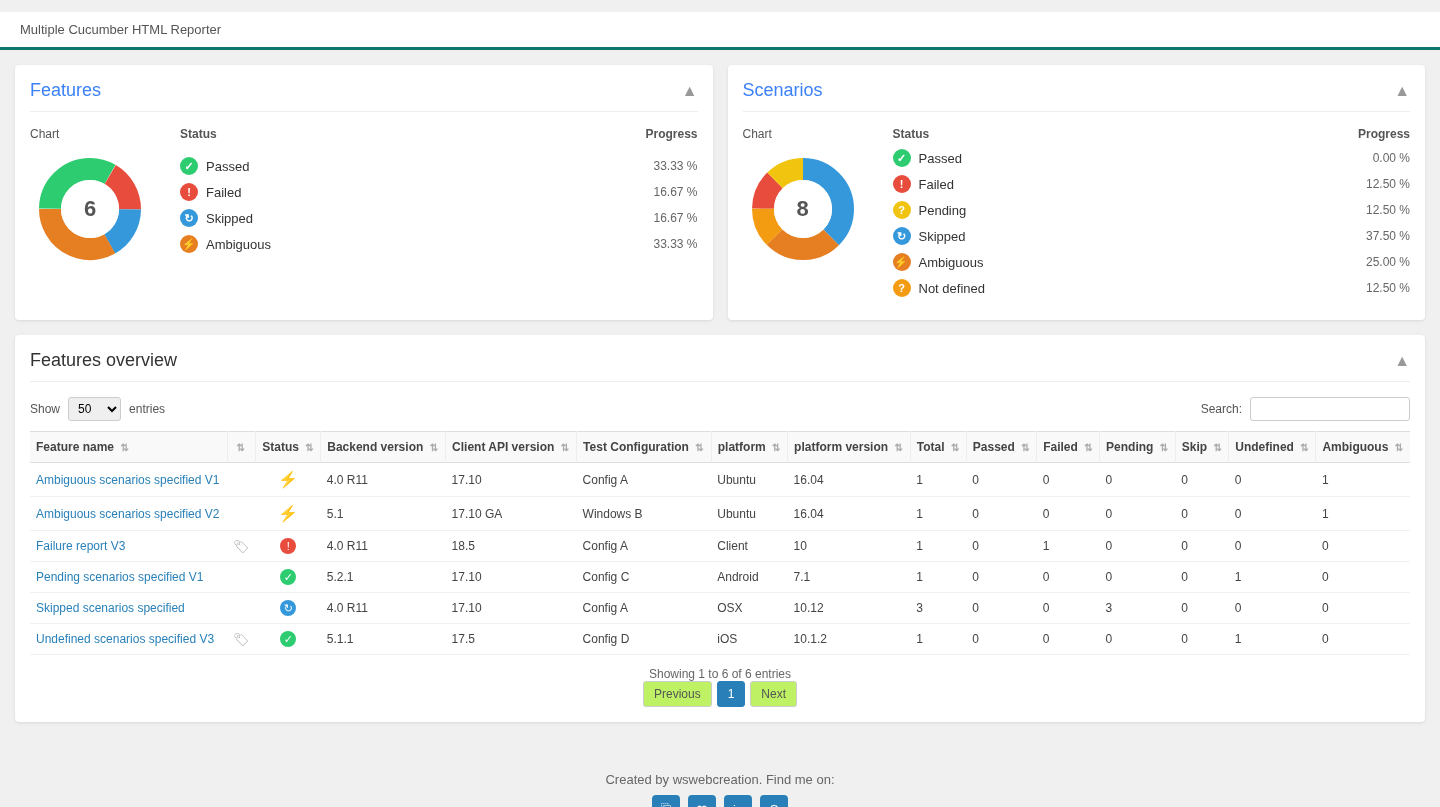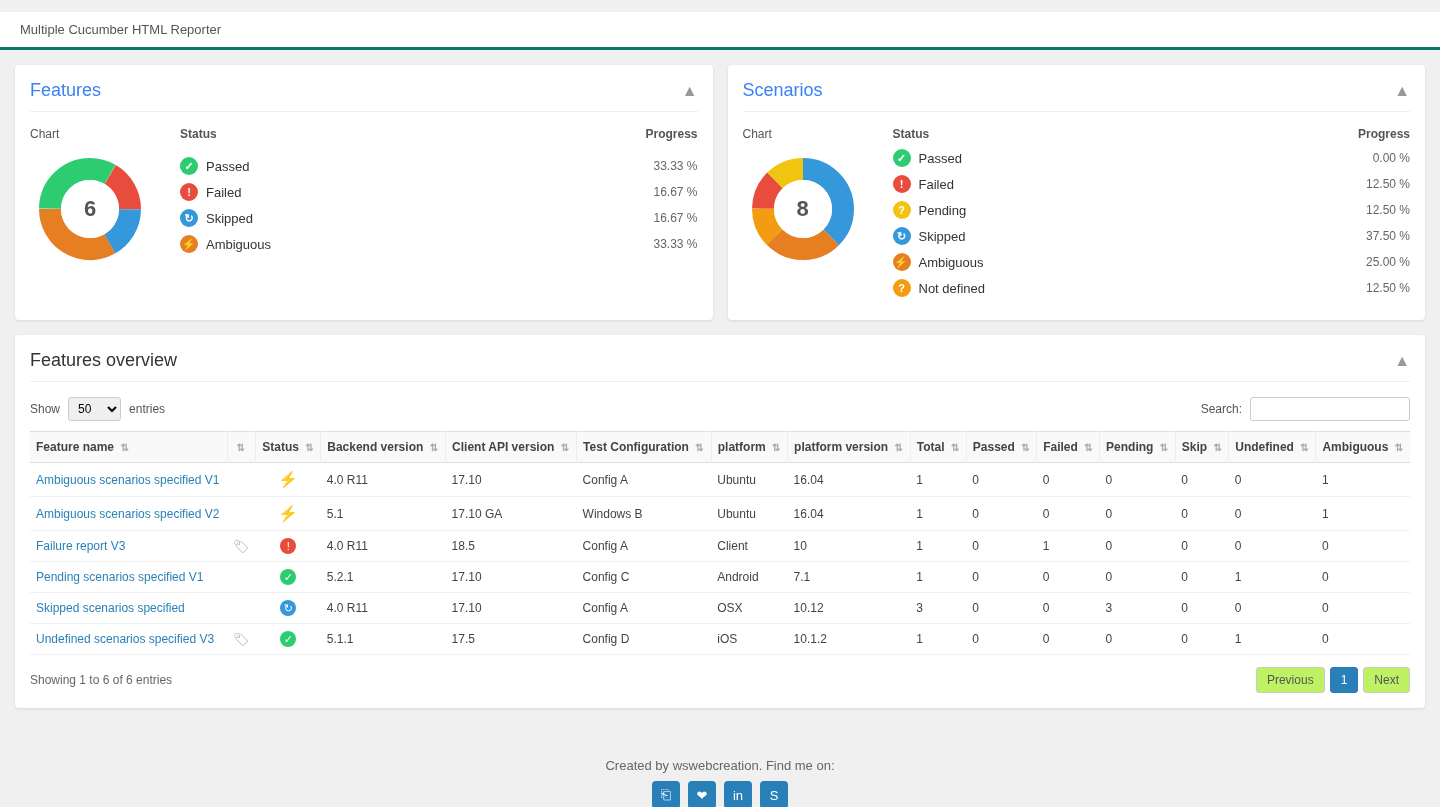--- a/index.html
+++ b/index.html
@@ -205,20 +205,21 @@
     .status-cell {
       text-align: center;
     }
     .table-footer {
       display: flex;
       justify-content: space-between;
       align-items: center;
       margin-top: 12px;
       font-size: 12px;
       color: #666;
+      flex-direction: column;
     }
     .pagination {
       display: flex;
       gap: 5px;
       align-items: center;
     }
     .page-btn {
       padding: 5px 10px;
       border: 1px solid #ccc;
       background: #bef264;

